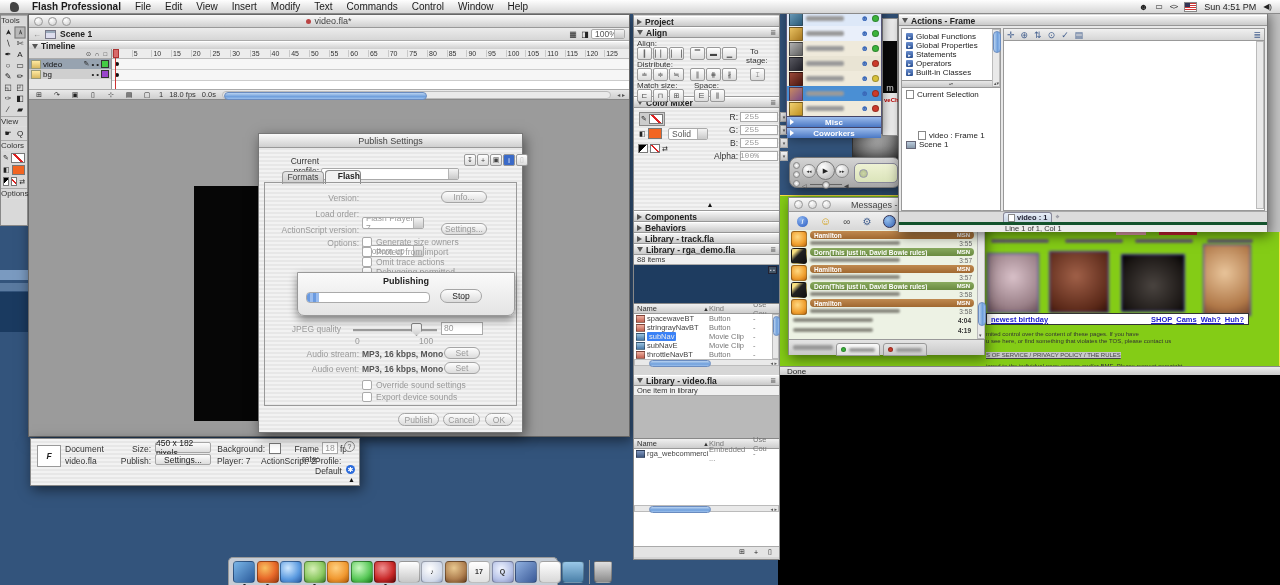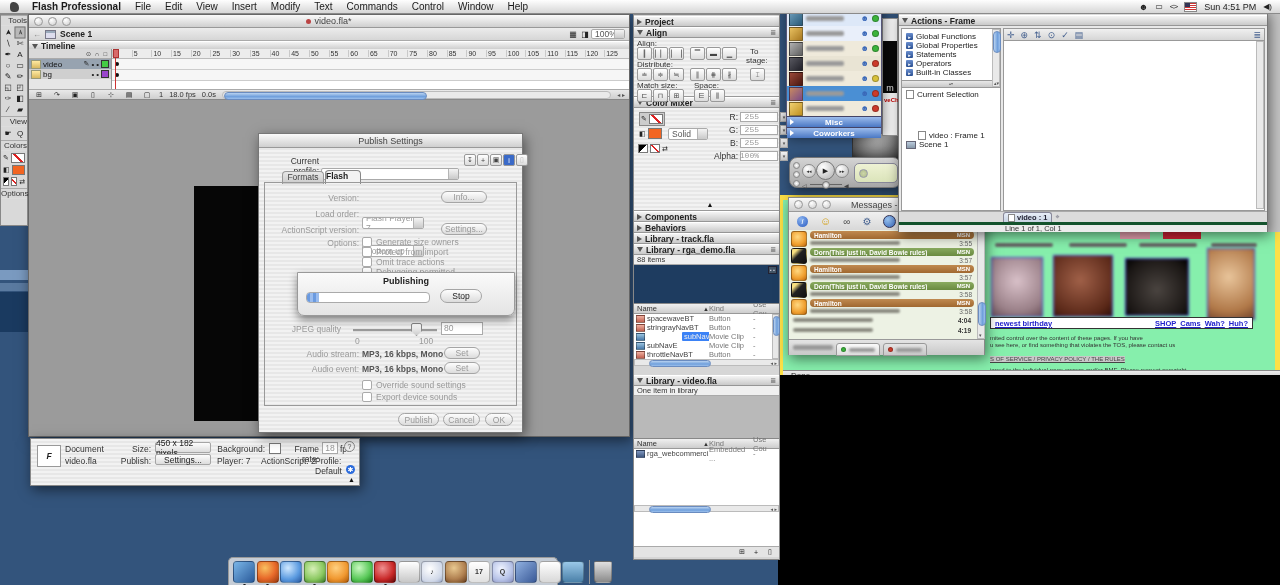--- a/index.html
+++ b/index.html
@@ -39,21 +39,21 @@
   .cbrow{display:flex;align-items:center;gap:4px;font-size:8.5px;color:#9a9a9a;height:10px;}
   .lbl{font-size:8.5px;color:#9a9a9a;text-align:right;}
   .lbl.dark{color:#333;}
   .blur{background:#9a9a9a;border-radius:2px;filter:blur(1.2px);}
   .vpill{background:linear-gradient(90deg,#b8d2f0,#6f9fdc 60%,#9cc0ec);border-radius:4px;border:1px solid #6a8cc0;}
   .hpill{background:linear-gradient(#b8d2f0,#6f9fdc 60%,#9cc0ec);border-radius:4px;border:1px solid #6a8cc0;}
   .track{background:#e9e9e9;border:1px solid #bbb;box-sizing:border-box;}
   
   .toolcell{width:12px;height:11px;display:flex;align-items:center;justify-content:center;font-size:8px;color:#222;}
   .toolcell.pressed{background:#b9b9b9;border:1px solid #777;box-sizing:border-box;}
-  .seclbl{font-size:8px;color:#333;text-align:right;border-top:1px solid #aaa;border-bottom:1px solid #ddd;background:#d9d9d9;}
+  .seclbl{font-size:8px;color:#333;text-align:left;border-top:1px solid #aaa;border-bottom:1px solid #ddd;background:#d9d9d9;}
   
   .layerrow{height:10px;display:flex;align-items:center;font-size:8px;gap:2px;padding:0 2px;box-sizing:border-box;}
   .csq{width:6px;height:6px;border:1px solid #333;flex:none;}
   .rulercell{flex:none;width:19.7px;font-size:7px;color:#333;box-sizing:border-box;border-left:1px solid #c9c9c9;padding-left:1px;}
   
   .abtn{width:13px;height:11px;border:1px solid #999;border-radius:2px;background:linear-gradient(#fff,#dcdcdc);
     font-size:7px;color:#444;display:flex;align-items:center;justify-content:center;flex:none;}
   .albl{font-size:8px;color:#333;}
   
   .stepval{background:#fff;border:1px solid #aaa;font-size:8px;color:#9a9a9a;display:flex;align-items:center;justify-content:flex-end;
@@ -63,21 +63,21 @@
   
   .colhdr{display:flex;background:linear-gradient(#f0f0f0,#cdcdcd);border-bottom:1px solid #999;font-size:7.5px;color:#333;height:9px;align-items:center;}
   .librow{display:flex;align-items:center;height:9px;font-size:7.5px;color:#444;}
   .libicon{width:7px;height:6px;margin:0 2px;flex:none;border:1px solid rgba(0,0,0,.35);}
   .libicon.button{background:linear-gradient(#f0b0a0,#c06050);}
   .libicon.movieclip{background:linear-gradient(#9ac4e0,#4878a8);}
   .libicon.video{background:linear-gradient(#8098c0,#405880);}
   .namecell{flex:1;overflow:hidden;white-space:nowrap;}
   .kindcell{width:44px;flex:none;color:#777;}
   .usecell{width:26px;flex:none;color:#777;}
-  .librow .namecell span.selected{background:#3b82f6;color:#eee;border-radius:1px;padding:0 2px;margin-left:35px;}
+  .librow .namecell span.selected{background:#3b82f6;color:#eee;border-radius:1px;padding:0 2px;}
   
   .bluebar{background:linear-gradient(#9cbcec,#4a78c4);color:#fff;font-weight:bold;font-size:8px;display:flex;align-items:center;justify-content:center;position:relative;}
   .buddyrow{height:15px;display:flex;align-items:center;padding:0 2px;gap:3px;box-sizing:border-box;}
   .bavatar{width:12px;height:12px;border:1px solid rgba(0,0,0,.4);flex:none;filter:blur(.6px);}
   .dot{width:7px;height:7px;border-radius:50%;border:1px solid rgba(0,0,0,.25);flex:none;box-sizing:border-box;}
   .personglyph{font-size:8px;color:#3a68b8;margin-left:auto;line-height:8px;}
   
   .treerow{display:flex;align-items:center;gap:3px;font-size:8px;color:#222;height:9px;padding-left:4px;}
   .treerow .bluebox{width:7px;height:7px;background:linear-gradient(#6a8fd0,#2a4f90);border-radius:1px;color:#fff;font-size:5px;
     display:flex;align-items:center;justify-content:center;flex:none;}
@@ -106,21 +106,21 @@
 </style>
 </head>
 <body>
 
 <div id="screen">
 
   <div class="abs" style="left:0;top:270px;width:28px;height:10px;background:#7a9ac0;"></div>
   <div class="abs" style="left:0;top:283px;width:28px;height:8px;background:#5a7aa0;"></div>
   <div class="abs" style="left:0;top:292px;width:28px;height:40px;background:#1a3a60;"></div>
 
-  <div class="abs" style="left:778px;top:195px;width:502px;height:180px;background:#86efac;border:5px solid #fde047;box-sizing:border-box;">
+  <div class="abs" style="left:778px;top:195px;width:502px;height:180px;background:#84cc16;border:1px solid #fde047;box-sizing:border-box;">
     <div class="abs" style="left:337px;top:31px;width:30px;height:8px;background:#e8a0b0;"></div>
     <div class="abs" style="left:380px;top:31px;width:38px;height:8px;background:#cc2233;"></div>
     <div class="abs blur" style="left:212px;top:43px;width:58px;height:4px;background:#666;"></div>
     <div class="abs blur" style="left:286px;top:43px;width:58px;height:4px;background:#666;"></div>
     <div class="abs blur" style="left:356px;top:43px;width:58px;height:4px;background:#666;"></div>
     <div class="abs blur" style="left:428px;top:43px;width:46px;height:4px;background:#666;"></div>
     <div class="abs" style="left:208px;top:57px;width:50px;height:58px;border:1px solid #4433cc;background:radial-gradient(circle at 50% 40%,#d8c0c8,#9a8088 70%,#6a5058);filter:blur(1.5px);"></div>
     <div class="abs" style="left:270px;top:55px;width:58px;height:60px;border:1px solid #4433cc;background:radial-gradient(circle at 45% 40%,#a06048,#5a2818 75%,#301008);filter:blur(1.5px);"></div>
     <div class="abs" style="left:342px;top:58px;width:62px;height:56px;border:1px solid #4433cc;background:radial-gradient(circle at 50% 55%,#4a4440,#1a1614 75%,#000);filter:blur(1.5px);"></div>
     <div class="abs" style="left:424px;top:48px;width:46px;height:70px;border:1px solid #4433cc;background:radial-gradient(circle at 45% 40%,#e8c49a,#b07848 70%,#70422a);filter:blur(1.5px);"></div>
@@ -553,21 +553,21 @@
       </span>
     <div class="abs flex" style="left:205px;top:20px;gap:1px;">
       <span class="abtn" style="width:10px;height:10px;">↧</span>
       <span class="abtn" style="width:10px;height:10px;">+</span>
       <span class="abtn" style="width:10px;height:10px;">▣</span>
       <span class="abtn" style="width:10px;height:10px;background:#3a6ac8;color:#fff;">i</span>
       <span class="abtn" style="width:10px;height:10px;color:#bbb;">▯</span>
     </div>
 
     <span class="abs" style="left:23px;top:37px;width:40px;height:12px;background:linear-gradient(#e8e8e8,#cacaca);border:1px solid #999;border-bottom:none;border-radius:4px 4px 0 0;font-size:8.5px;text-align:center;color:#444;">Formats</span>
-    <span class="abs" style="left:66px;top:36px;width:34px;height:13px;background:#f2f2f2;border:1px solid #888;border-bottom:none;border-radius:4px 4px 0 0;font-size:8.5px;font-weight:bold;text-align:left;color:#222;">Flash</span>
+    <span class="abs" style="left:66px;top:36px;width:34px;height:13px;background:#f2f2f2;border:1px solid #888;border-bottom:none;border-radius:4px 4px 0 0;font-size:8.5px;font-weight:bold;text-align:right;color:#222;">Flash</span>
 
     <div class="abs" style="left:5px;top:48px;width:253px;height:224px;border:1px solid #999;box-sizing:border-box;"></div>
     <span class="abs lbl" style="left:5px;top:59px;width:95px;">Version:</span>
     <span class="dd abs" style="left:103px;top:57px;width:62px;height:12px;">
         <span>Flash Player 7</span>
       </span>
     <span class="btn abs" style="left:182px;top:57px;width:46px;height:12px;">Info...</span>
     <span class="abs lbl" style="left:5px;top:75px;width:95px;">Load order:</span>
     <span class="dd abs" style="left:103px;top:73px;width:62px;height:12px;">
         <span>Bottom up</span>

